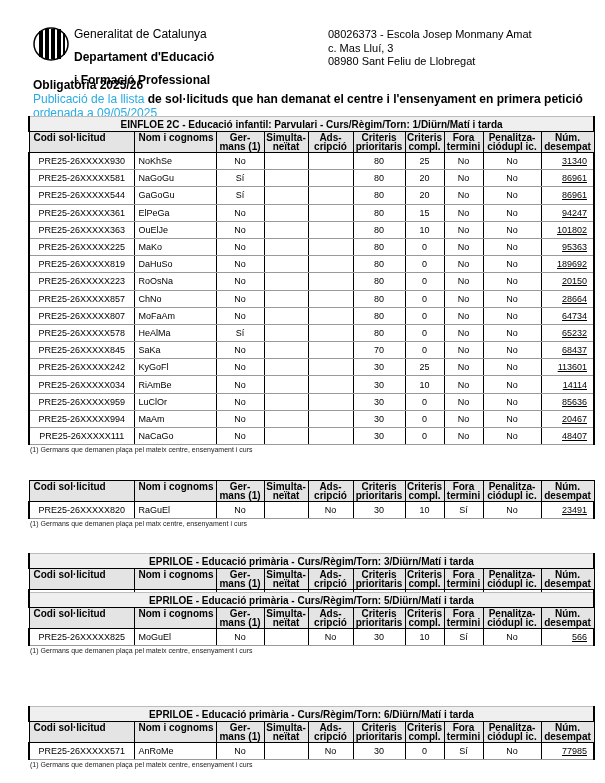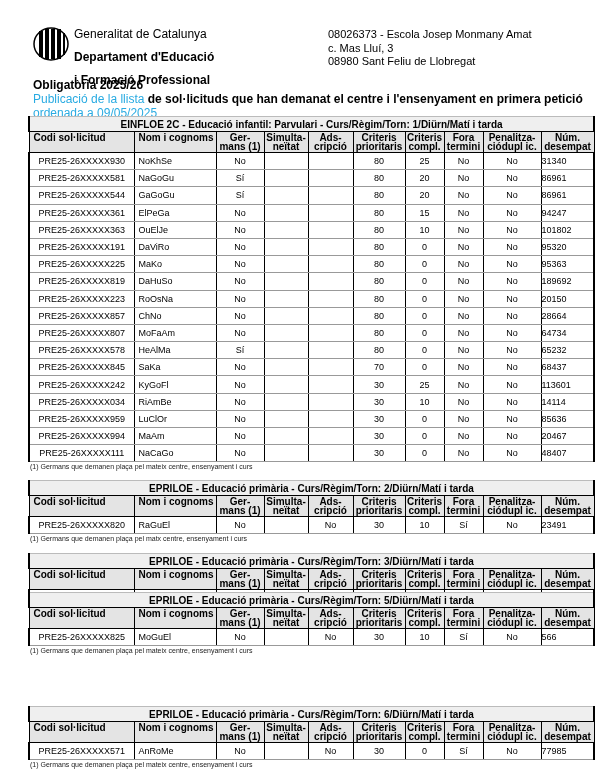--- a/index.html
+++ b/index.html
@@ -17,21 +17,21 @@
   .section { position: absolute; left: 28px; width: 565px; }
   table { border-collapse: collapse; width: 565px; table-layout: fixed; font-size: 9px; }
   th, td { border: 1px solid #000; padding: 0; }
   .caption-row td { background: #efefef; font-weight: bold; font-size: 10px; text-align: center; height: 14px;
                     border-top: 1px solid #bbb; border-left: 2px solid #000; border-right: 2px solid #000; }
   .hdr th { background: #e4e4e4; font-weight: bold; font-size: 10px; line-height: 9px; height: 19px; vertical-align: middle; text-align: center; }
   .hdr th.left { text-align: left; padding-left: 4px; vertical-align: top; padding-top: 1px; }
   td { height: 16.2px; text-align: center; font-size: 9px; }
   td.code { text-align: center; }
   td.name { text-align: left; padding-left: 4px; }
-  td.num { text-align: left; padding-right: 6px; }
+  td.num { text-align: right; padding-right: 6px; text-decoration: underline; }
   td.ctr { text-align: center; }
   tr.data td { border-top: 1px solid #999; border-bottom: 1px solid #999; }
   tr.data td:first-child { border-left: 2px solid #000; }
   tr.data td:last-child { border-right: 2px solid #000; }
   .foot { font-size: 7px; color: #222; margin-top: 1px; padding-left: 2px; }
 </style>
 </head>
 <body>
 
 <svg class="logo" viewBox="0 0 36 34">
@@ -143,32 +143,20 @@
             <td class="code">PRE25-26XXXXX363</td>
             <td class="name">OuElJe</td>
             <td class="ctr">No</td>
             <td class="ctr"></td>
             <td class="ctr"></td>
             <td class="ctr">80</td>
             <td class="ctr">10</td>
             <td class="ctr">No</td>
             <td class="ctr">No</td>
             <td class="num">101802</td>
-          </tr>
-          <tr class="data">
-            <td class="code">PRE25-26XXXXX191</td>
-            <td class="name">DaViRo</td>
-            <td class="ctr">No</td>
-            <td class="ctr"></td>
-            <td class="ctr"></td>
-            <td class="ctr">80</td>
-            <td class="ctr">0</td>
-            <td class="ctr">No</td>
-            <td class="ctr">No</td>
-            <td class="num">95320</td>
           </tr>
           <tr class="data">
             <td class="code">PRE25-26XXXXX225</td>
             <td class="name">MaKo</td>
             <td class="ctr">No</td>
             <td class="ctr"></td>
             <td class="ctr"></td>
             <td class="ctr">80</td>
             <td class="ctr">0</td>
             <td class="ctr">No</td>
@@ -319,23 +307,20 @@
           <col style="width:48px">
           <col style="width:44px">
           <col style="width:45px">
           <col style="width:52px">
           <col style="width:39px">
           <col style="width:39px">
           <col style="width:58px">
           <col style="width:53px">
         </colgroup>
         <tbody>
-          <tr class="caption-row">
-            <td colspan="10">EPRILOE - Educació primària    - Curs/Règim/Torn:  2/Diürn/Matí i tarda</td>
-          </tr>
           <tr class="hdr">
             <th class="left">Codi sol·licitud</th>
             <th class="left">Nom i cognoms</th>
             <th><span>Ger-</span><br><span>mans (1)</span></th>
             <th><span>Simulta-</span><br><span>neïtat</span></th>
             <th><span>Ads-</span><br><span>cripció</span></th>
             <th><span>Criteris</span><br><span>prioritaris</span></th>
             <th><span>Criteris</span><br><span>compl.</span></th>
             <th><span>Fora</span><br><span>termini</span></th>
             <th><span>Penalitza-</span><br><span>ciódupl ic.</span></th>

